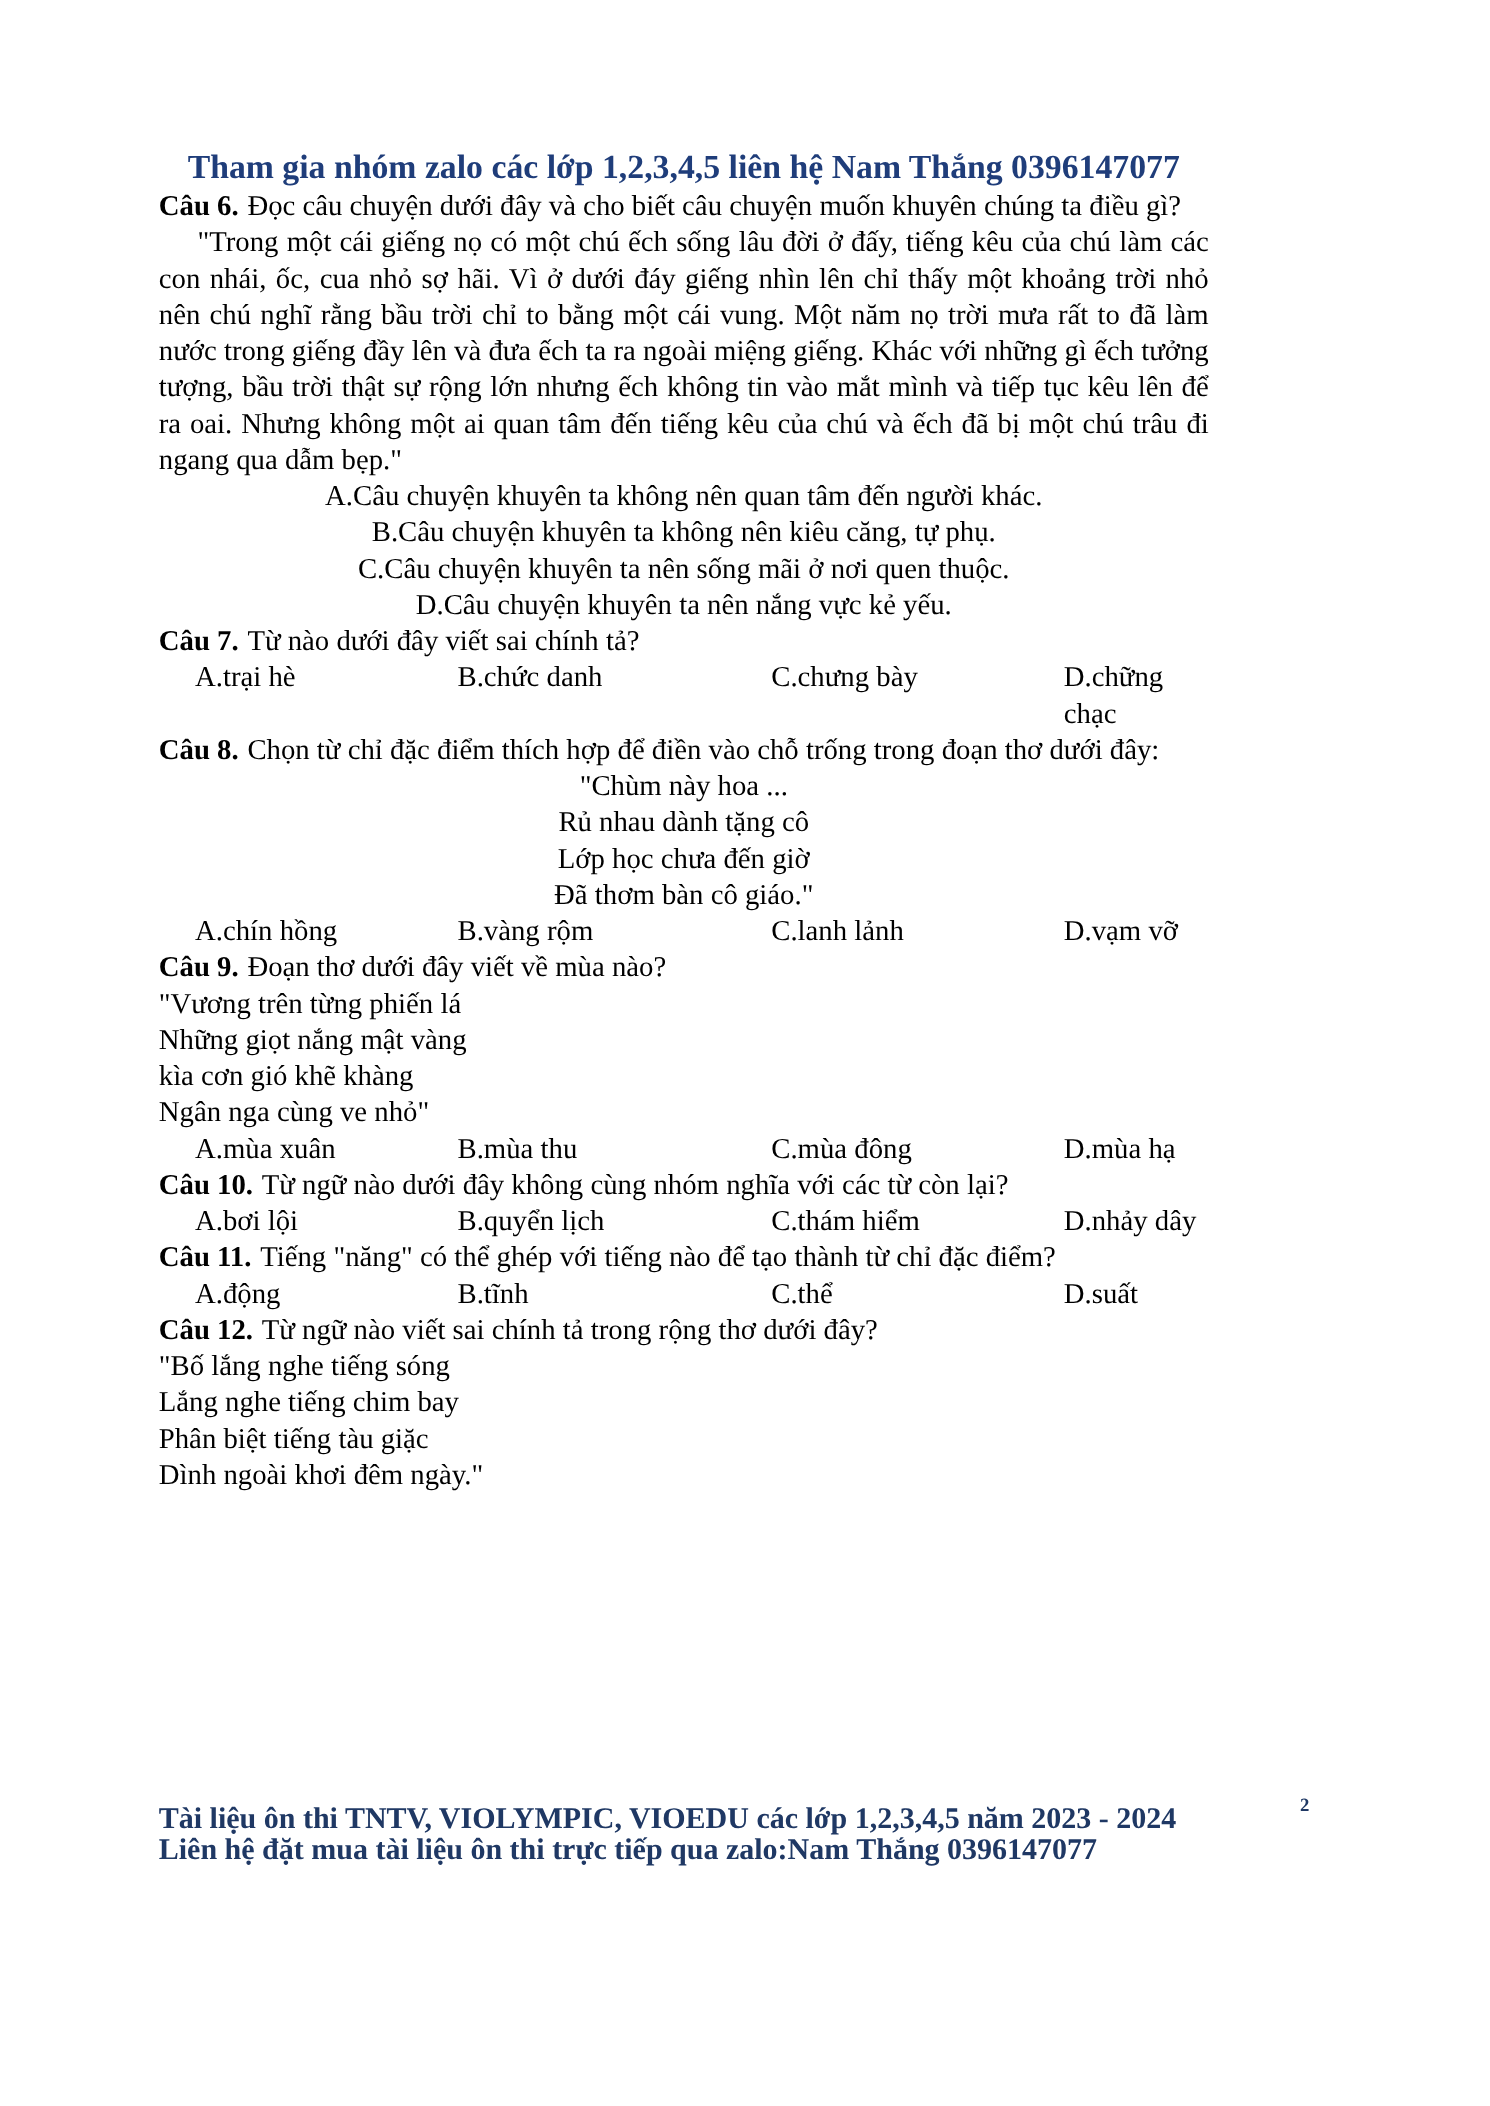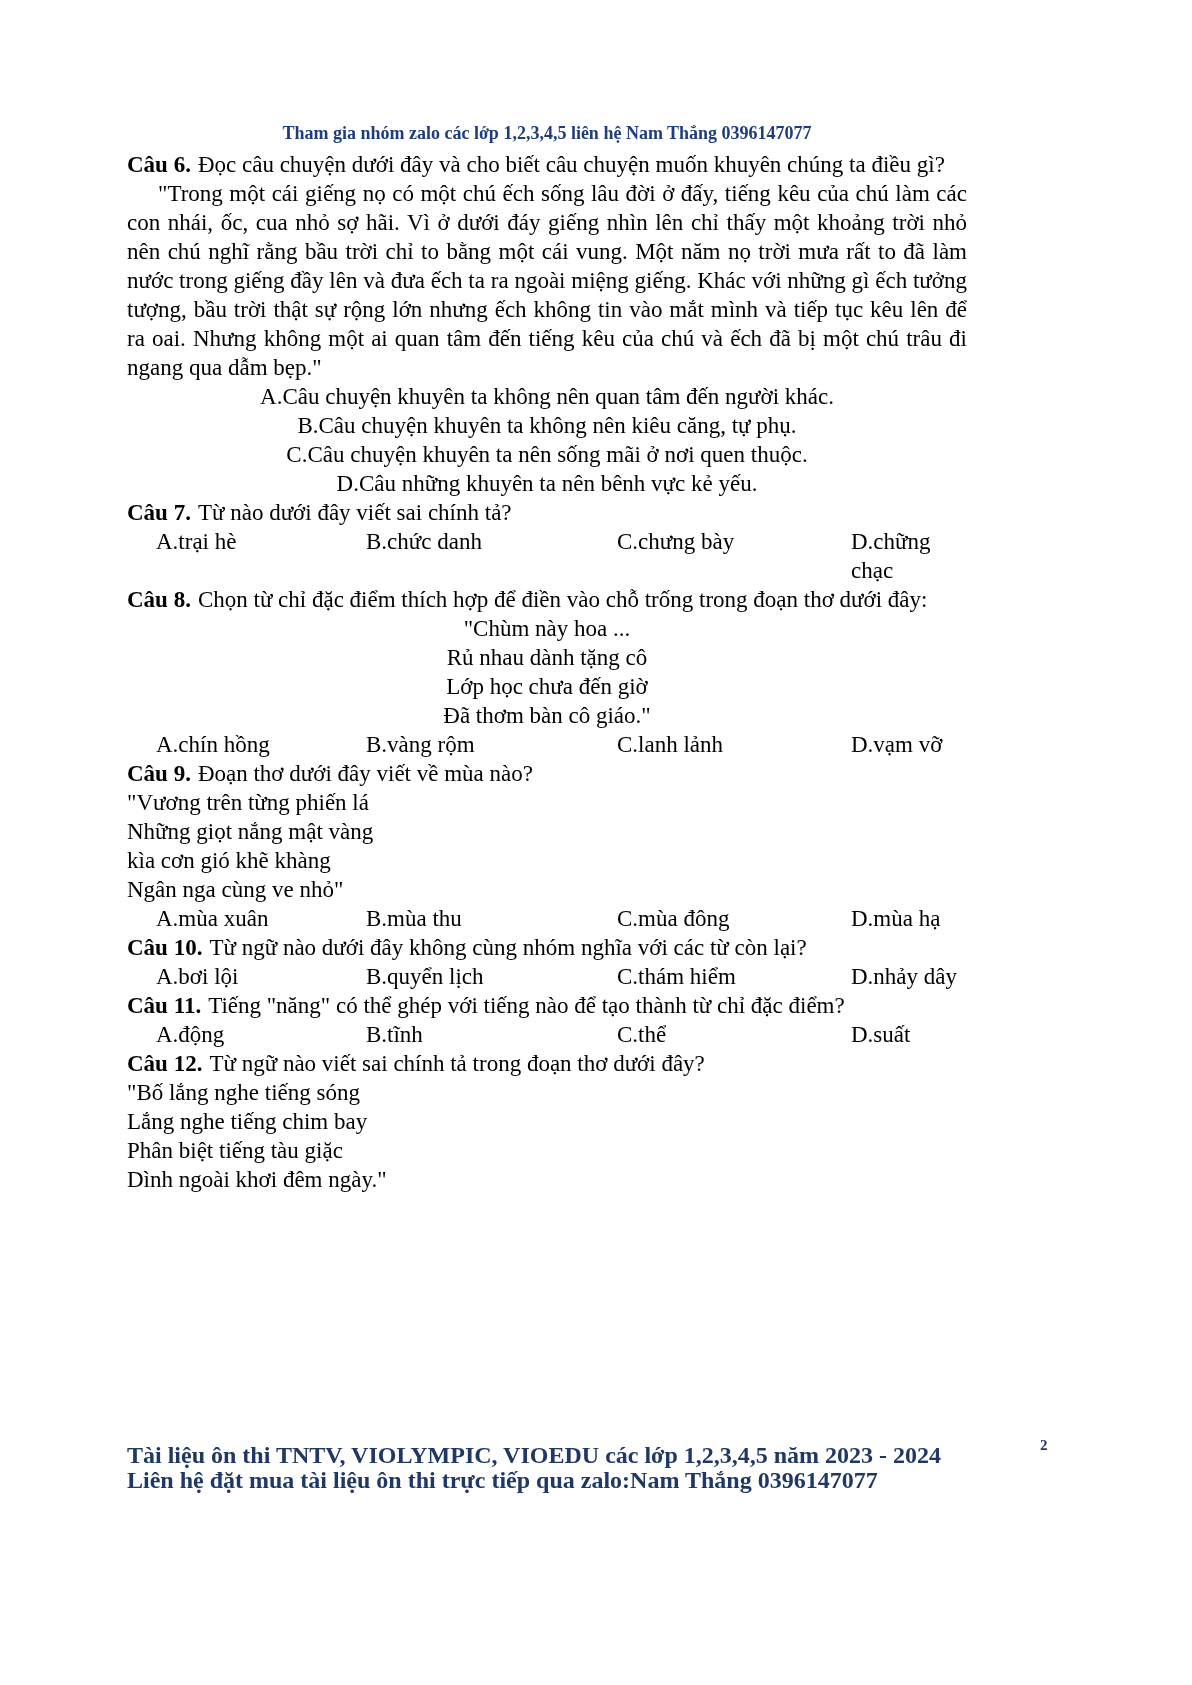--- a/index.html
+++ b/index.html
@@ -9,21 +9,21 @@
     background:#ffffff;
     font-family:"Liberation Serif", serif;
     font-size:23px;line-height:29px;color:#000;
     overflow:hidden;
   }
   .content{position:absolute;left:127px;top:120px;width:840px;}
   .header-line{
     text-align:center;
     color:#1f3d7a;
     font-weight:bold;
-    font-size:18px;
+    font-size:27px;
     line-height:27px;
     margin-bottom:3px;
   }
   p{margin:0;padding:0;}
   .q{text-align:justify;font-family:Liberation Serif, serif;}
   .qlabel{font-weight:bold;margin-right:7px;}
   .passage{text-align:justify;text-indent:31px;}
   .optline{text-align:center;}
   .optrow{display:grid;grid-template-columns:210px 251px 234px 1fr;}
   .optrow span{display:block;margin-left:29px;}
@@ -46,21 +46,21 @@
 
   <div class="content">
 
     <div class="header-line">Tham gia nhóm zalo các lớp 1,2,3,4,5 liên hệ Nam Thắng 0396147077</div>
 
     <p class="q"><span class="qlabel">Câu 6.</span><span>Đọc câu chuyện dưới đây và cho biết câu chuyện muốn khuyên chúng ta điều gì?</span></p>
     <p class="passage">"Trong một cái giếng nọ có một chú ếch sống lâu đời ở đấy, tiếng kêu của chú làm các con nhái, ốc, cua nhỏ sợ hãi. Vì ở dưới đáy giếng nhìn lên chỉ thấy một khoảng trời nhỏ nên chú nghĩ rằng bầu trời chỉ to bằng một cái vung. Một năm nọ trời mưa rất to đã làm nước trong giếng đầy lên và đưa ếch ta ra ngoài miệng giếng. Khác với những gì ếch tưởng tượng, bầu trời thật sự rộng lớn nhưng ếch không tin vào mắt mình và tiếp tục kêu lên để ra oai. Nhưng không một ai quan tâm đến tiếng kêu của chú và ếch đã bị một chú trâu đi ngang qua dẫm bẹp."</p>
     <p class="optline">A.Câu chuyện khuyên ta không nên quan tâm đến người khác.</p>
     <p class="optline">B.Câu chuyện khuyên ta không nên kiêu căng, tự phụ.</p>
     <p class="optline">C.Câu chuyện khuyên ta nên sống mãi ở nơi quen thuộc.</p>
-    <p class="optline">D.Câu những khuyên ta nên bênh vực kẻ yếu.</p>
+    <p class="optline">D.Câu chuyện khuyên ta nên nắng vực kẻ yếu.</p>
 
     <p class="q"><span class="qlabel">Câu 7.</span><span>Từ nào dưới đây viết sai chính tả?</span></p>
     <div class="optrow">
       <span>A.trại hè</span>
       <span>B.chức danh</span>
       <span>C.chưng bày</span>
       <span>D.chững chạc</span>
     </div>
 
     <p class="q"><span class="qlabel">Câu 8.</span><span>Chọn từ chỉ đặc điểm thích hợp để điền vào chỗ trống trong đoạn thơ dưới đây:</span></p>
@@ -96,21 +96,21 @@
     </div>
 
     <p class="q"><span class="qlabel">Câu 11.</span><span>Tiếng "năng" có thể ghép với tiếng nào để tạo thành từ chỉ đặc điểm?</span></p>
     <div class="optrow">
       <span>A.động</span>
       <span>B.tĩnh</span>
       <span>C.thể</span>
       <span>D.suất</span>
     </div>
 
-    <p class="q"><span class="qlabel">Câu 12.</span><span>Từ ngữ nào viết sai chính tả trong đoạn thơ dưới đây?</span></p>
+    <p class="q"><span class="qlabel">Câu 12.</span><span>Từ ngữ nào viết sai chính tả trong rộng thơ dưới đây?</span></p>
     <p class="poem-left">"Bố lắng nghe tiếng sóng</p>
     <p class="poem-left">Lắng nghe tiếng chim bay</p>
     <p class="poem-left">Phân biệt tiếng tàu giặc</p>
     <p class="poem-left">Dình ngoài khơi đêm ngày."</p>
 
   </div>
 
   <div class="footer">
     <div>Tài liệu ôn thi TNTV, VIOLYMPIC, VIOEDU các lớp 1,2,3,4,5 năm 2023 - 2024</div>
     <div>Liên hệ đặt mua tài liệu ôn thi trực tiếp qua zalo:Nam Thắng 0396147077</div>

